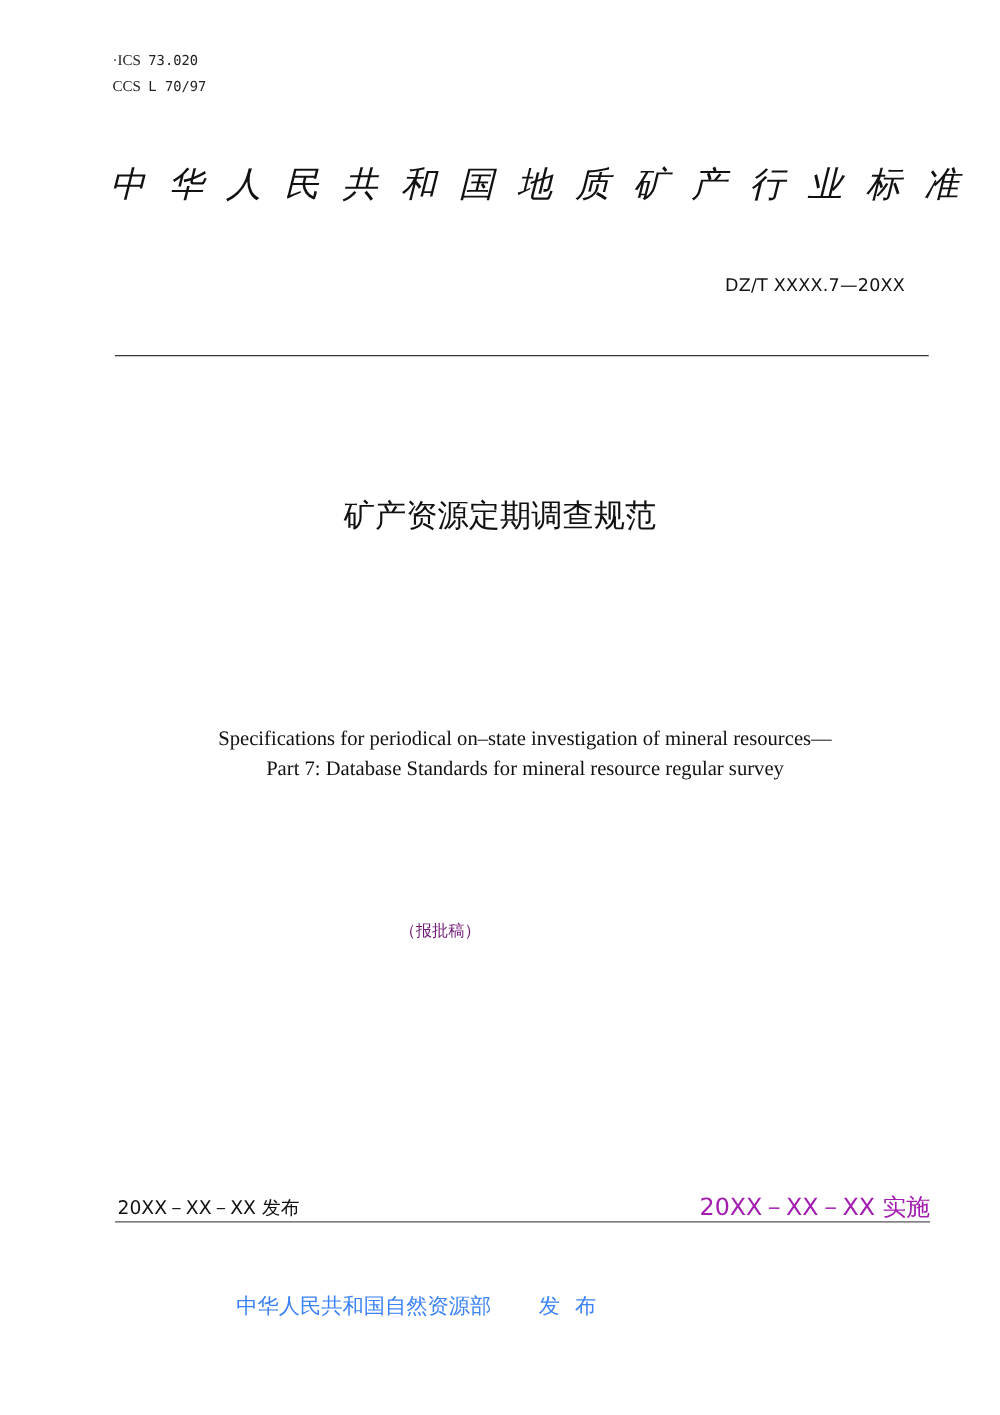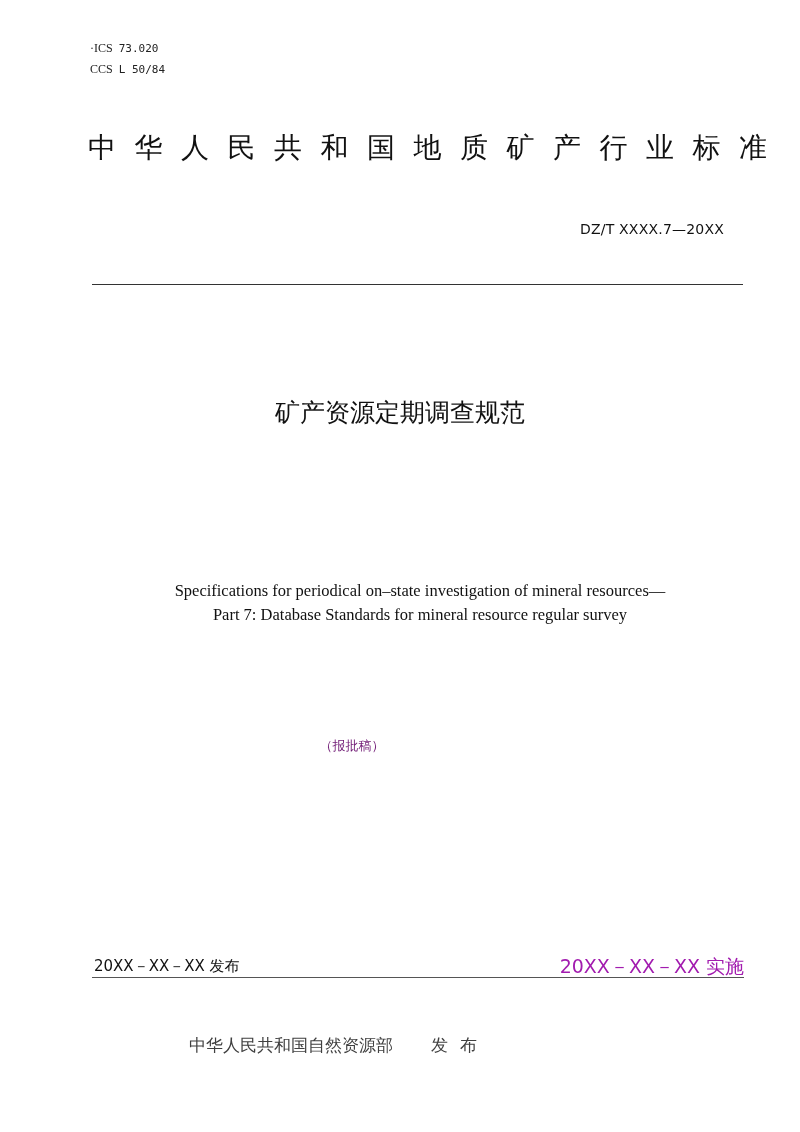--- a/index.html
+++ b/index.html
@@ -32,20 +32,21 @@
 
     .std-header {
       left: 88px;
       top: 128px;
       width: 660px;
       font-size: 28px;
       line-height: 40px;
       letter-spacing: 18.5px;
       white-space: nowrap;
       color: #111;
+      font-style: italic;
     }
 
     .std-number {
       right: 76px;
       top: 219px;
       font-family: "DejaVu Sans", sans-serif;
       font-size: 14px;
       line-height: 20px;
       color: #111;
       letter-spacing: 0.2px;
@@ -115,42 +116,42 @@
       width: 652px;
       height: 0;
       border-top: 1.5px solid #555;
     }
 
     .publisher {
       left: 189px;
       top: 1033px;
       font-size: 17px;
       line-height: 24px;
-      color: #404040;
+      color: #3b82f6;
       white-space: nowrap;
     }
     .publisher .spacer {
       display: inline-block;
       width: 38px;
     }
     .publisher .action {
       letter-spacing: 12px;
     }
   </style>
 </head>
 <body>
 
 <div class="abs classification">
   <div>
     <span>·ICS</span>&nbsp;
     <span class="num">73.020</span>
   </div>
   <div>
     <span>CCS</span>&nbsp;
-    <span class="num">L 50/84</span>
+    <span class="num">L 70/97</span>
   </div>
 </div>
 
 <div class="abs std-header">中华人民共和国地质矿产行业标准</div>
 
 <div class="abs std-number">DZ/T XXXX.7—20XX</div>
 
 <div class="abs top-rule"></div>
 
 <div class="abs title-block">

